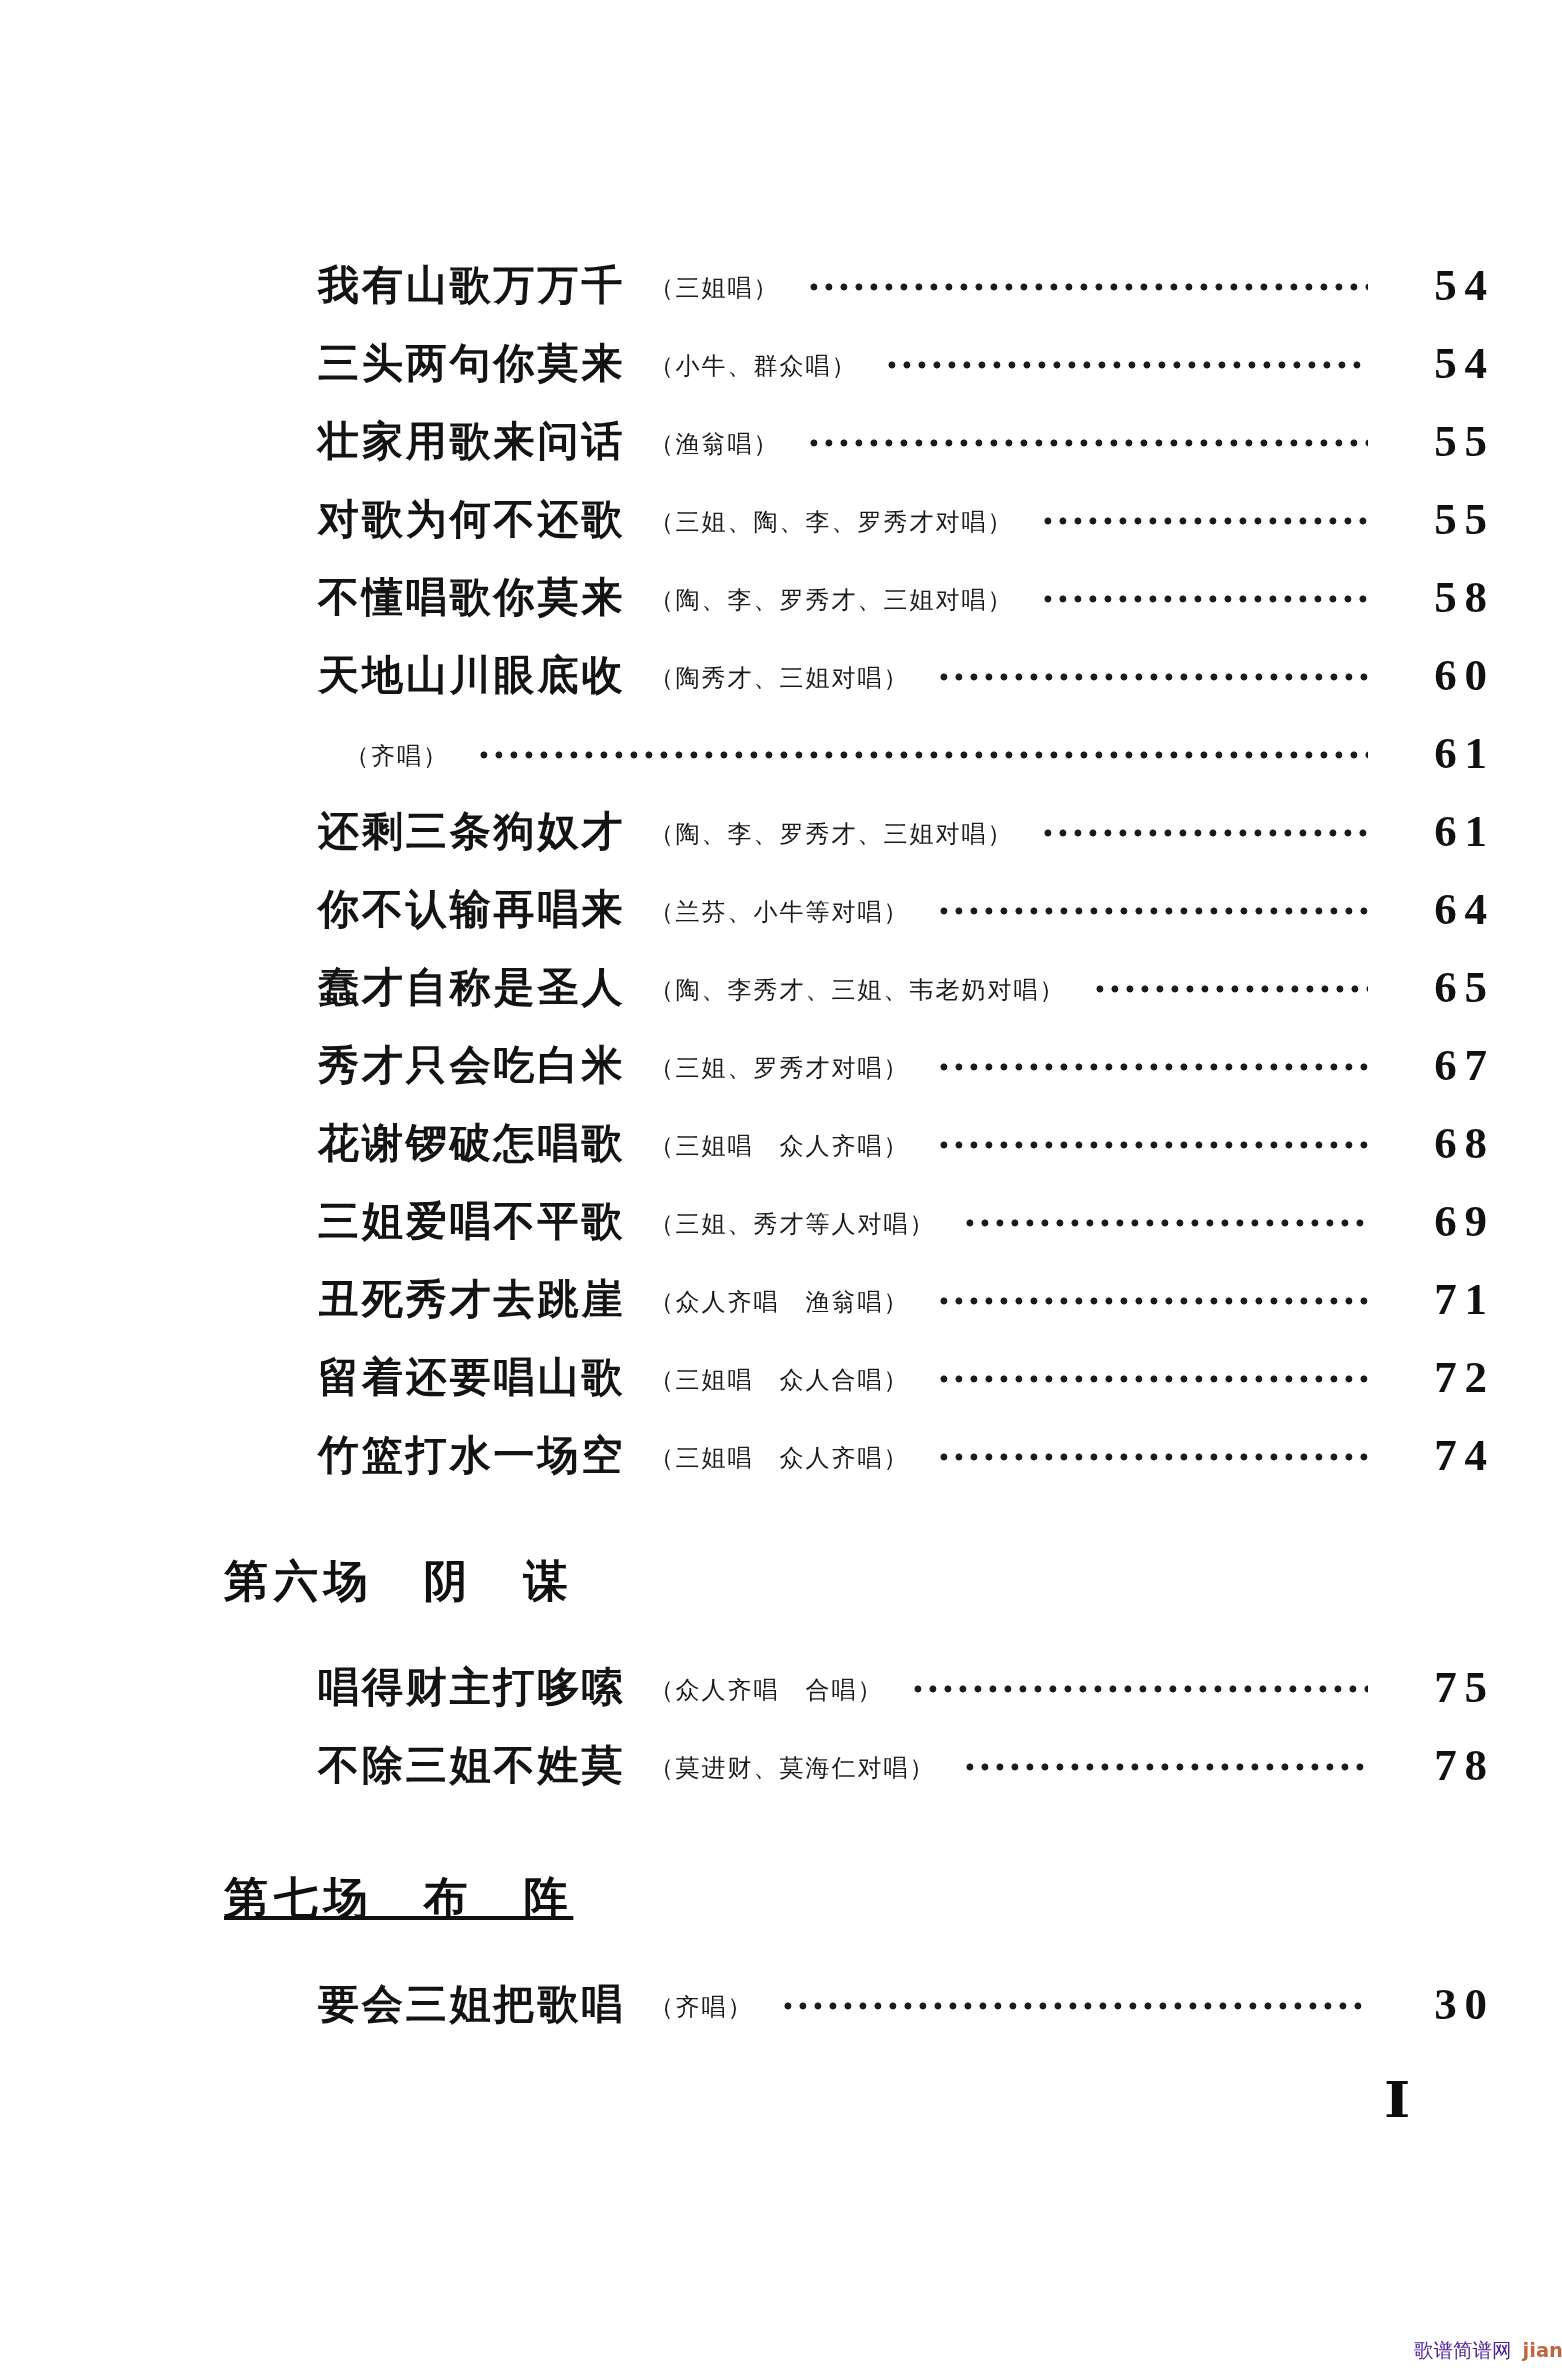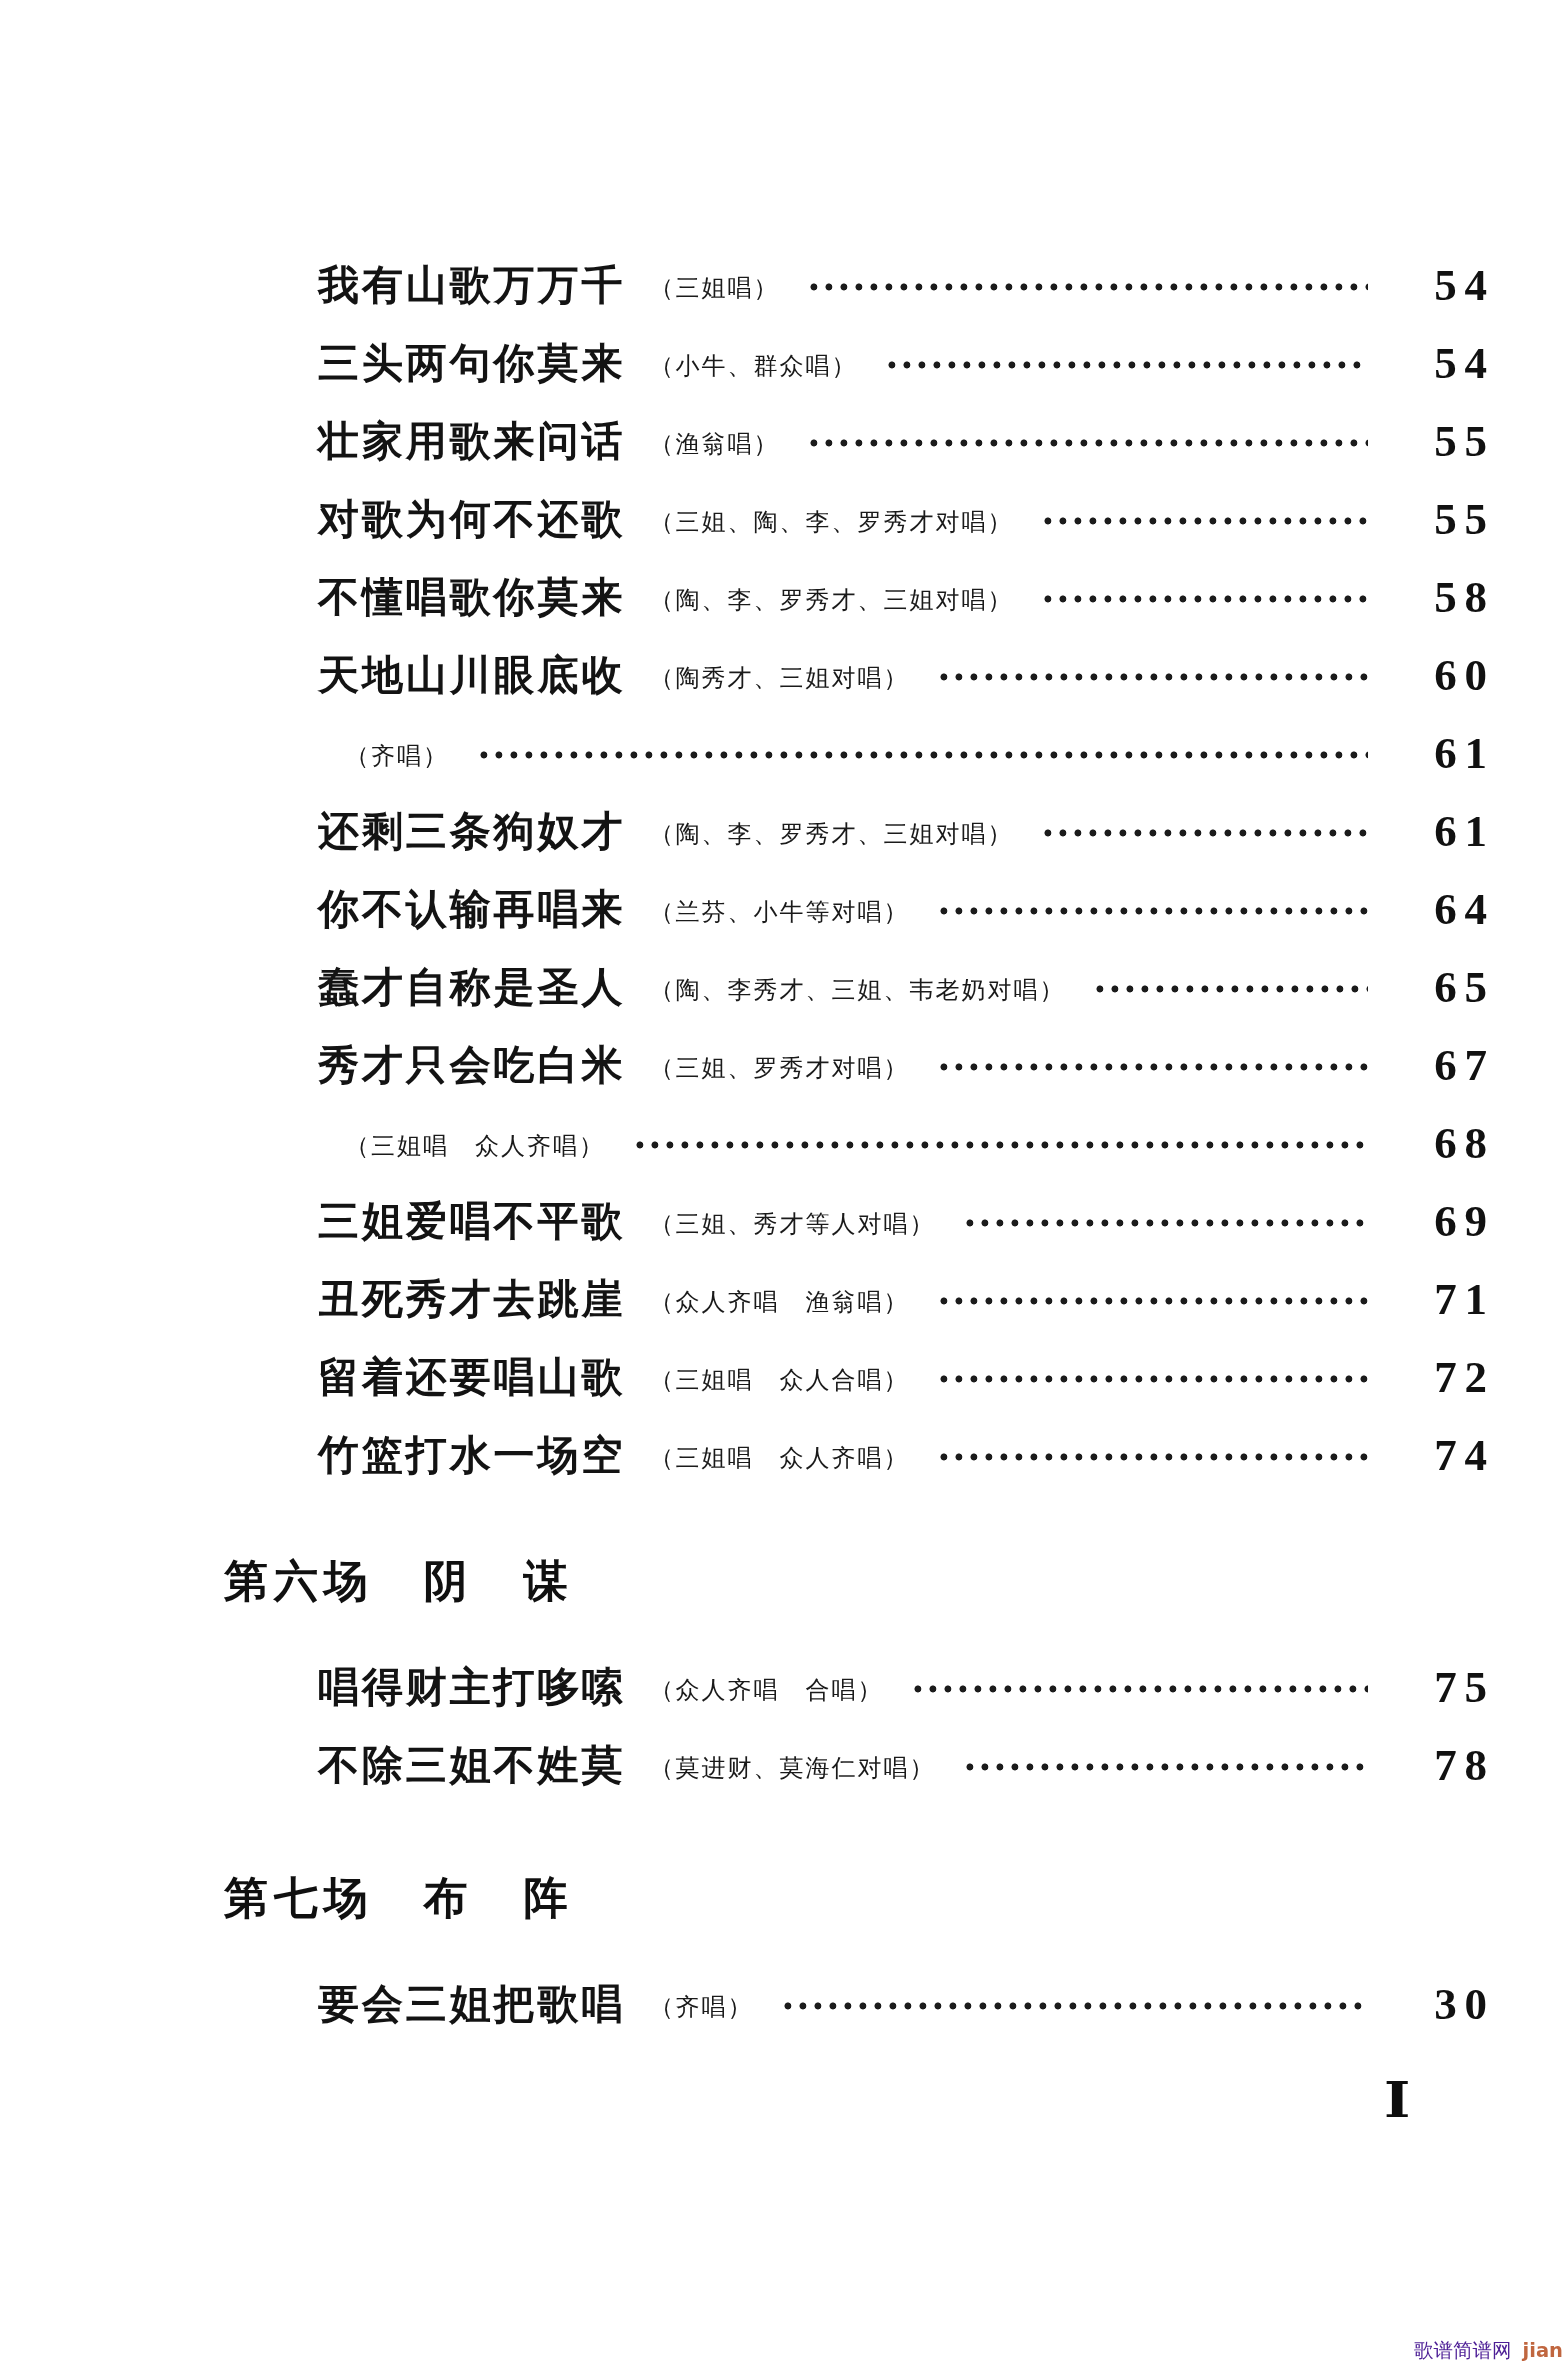--- a/index.html
+++ b/index.html
@@ -10,21 +10,21 @@
     color:#141414;
   }
   .toc { position:absolute; top:246px; left:0; width:1562px; }
   .section-heading {
     height:78px; line-height:78px;
     padding-left:224px;
     font-size:44px; font-weight:700; letter-spacing:5.9px;
     color:#101010; white-space:nowrap;
   }
   .section:nth-child(2) .section-heading { margin-top:49px; margin-bottom:27px; }
-  .section:nth-child(3) .section-heading { margin-top:56px; margin-bottom:27px; }
+  .section:nth-child(3) .section-heading { margin-top:56px; margin-bottom:27px;text-decoration:underline; }
   .entry-row {
     display:flex; align-items:center;
     height:78px; box-sizing:border-box;
     padding:0 75px 0 318px;
   }
   .entry-title {
     font-size:41px; font-weight:600; letter-spacing:2.9px;
     margin-right:-2.9px; white-space:nowrap; color:#131313;
   }
   .entry-performers {
@@ -124,20 +124,21 @@
     <span class="dot-leader"></span>
     <span class="entry-page">65</span>
   </div>
         <div class="entry-row">
     <span class="entry-title">秀才只会吃白米</span>
     <span class="entry-performers">（三姐、罗秀才对唱）</span>
     <span class="dot-leader"></span>
     <span class="entry-page">67</span>
   </div>
         <div class="entry-row">
+    <span class="entry-title">花谢锣破怎唱歌</span>
     <span class="entry-performers">（三姐唱　众人齐唱）</span>
     <span class="dot-leader"></span>
     <span class="entry-page">68</span>
   </div>
         <div class="entry-row">
     <span class="entry-title">三姐爱唱不平歌</span>
     <span class="entry-performers">（三姐、秀才等人对唱）</span>
     <span class="dot-leader"></span>
     <span class="entry-page">69</span>
   </div>

